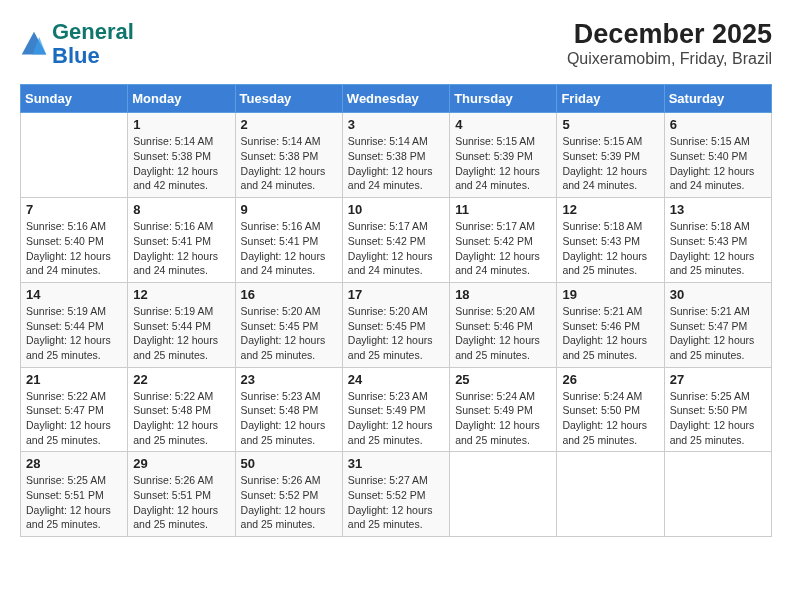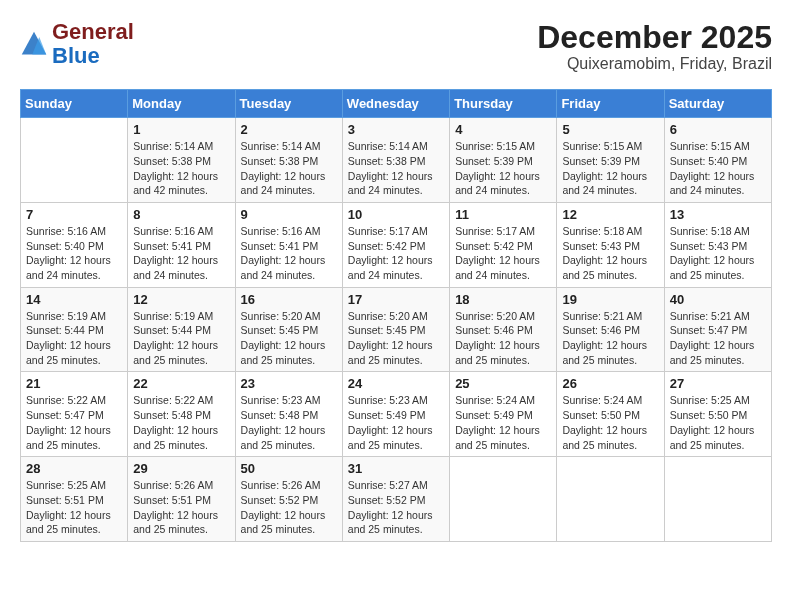--- a/index.html
+++ b/index.html
@@ -18,30 +18,30 @@
     }
     .logo {
       display: flex;
       align-items: center;
     }
     .logo-text {
       font-size: 22px;
       font-weight: bold;
       line-height: 1.1;
     }
-    .logo-general { color: #7f1d1d; }
+    .logo-general { color: #0f766e; }
     .logo-blue { color: #1a6bbf; }
     .logo-icon {
       width: 28px;
       height: 28px;
       margin-right: 4px;
     }
     .title-block { text-align: right; }
     .month-title {
-      font-size: 32px;
+      font-size: 27px;
       font-weight: bold;
       color: #222;
       line-height: 1.1;
     }
     .subtitle {
       font-size: 16px;
       color: #444;
     }
     table {
       width: 100%;
@@ -273,21 +273,21 @@
         </td>
         <td>
           <span class="day-number">19</span>
         <div class="cell-info">
           <span>Sunrise: 5:21 AM</span><br>
           <span>Sunset: 5:46 PM</span><br>
           <span>Daylight: 12 hours and 25 minutes.</span>
         </div>
         </td>
         <td>
-          <span class="day-number">40</span>
+          <span class="day-number">30</span>
         <div class="cell-info">
           <span>Sunrise: 5:21 AM</span><br>
           <span>Sunset: 5:47 PM</span><br>
           <span>Daylight: 12 hours and 25 minutes.</span>
         </div>
         </td>
       </tr>
       <tr>
         <td>
           <span class="day-number">21</span>

